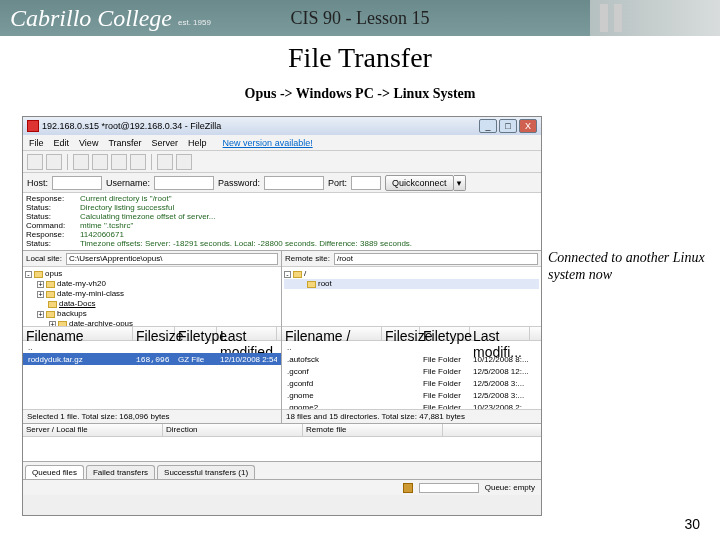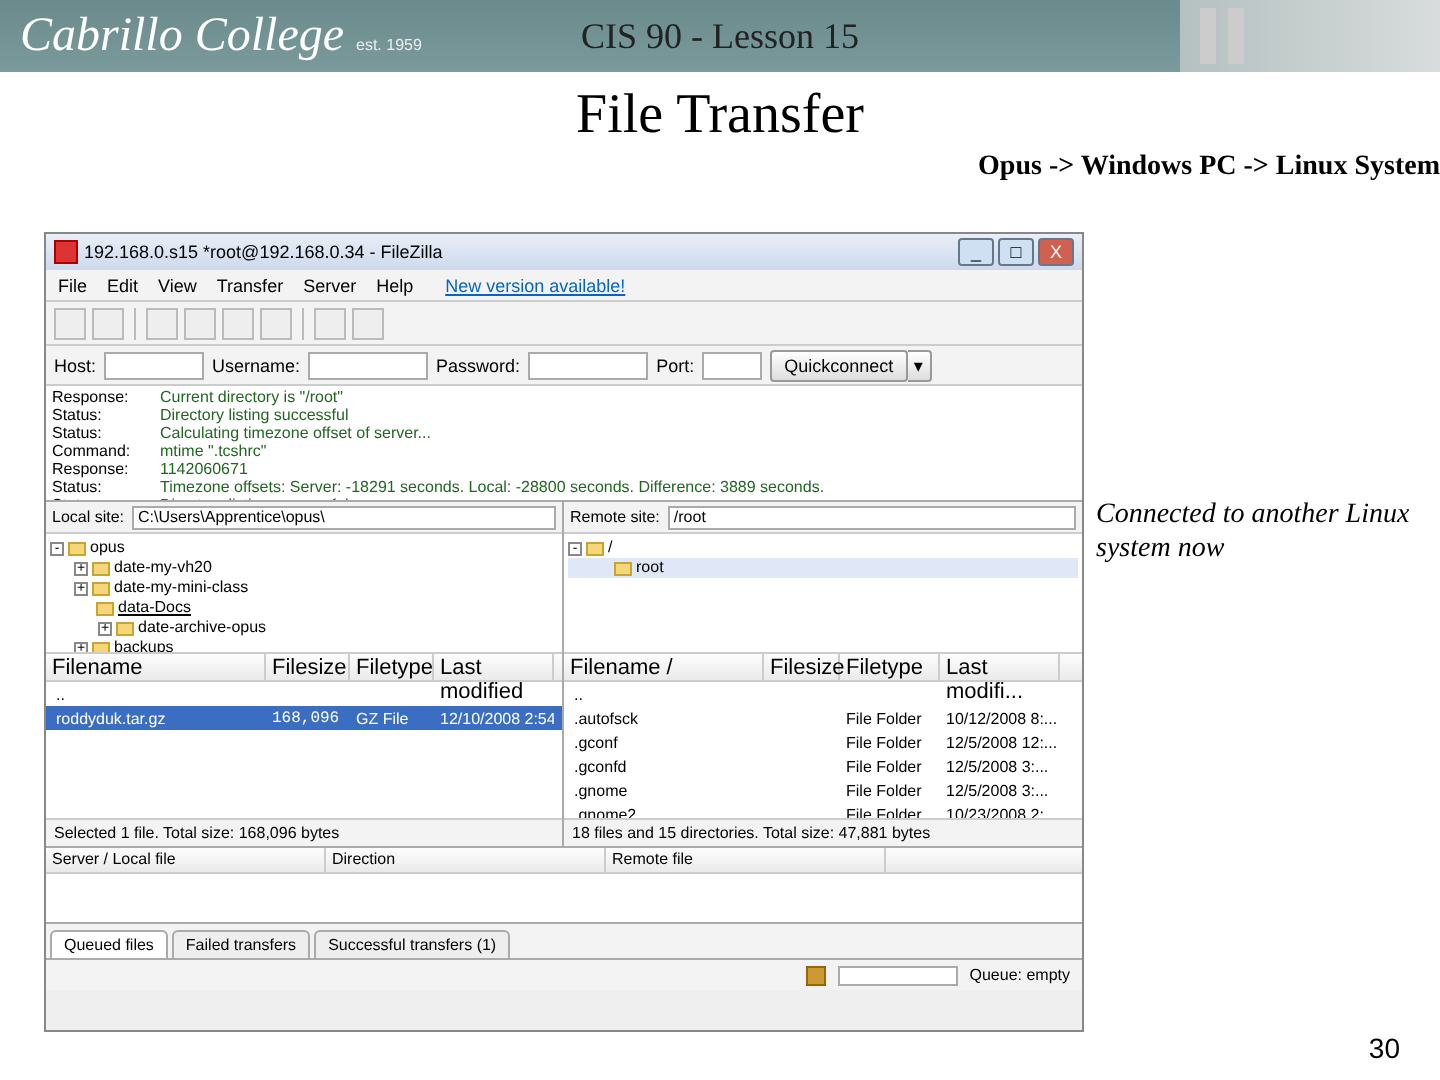--- a/index.html
+++ b/index.html
@@ -5,21 +5,21 @@
   * { margin:0; padding:0; box-sizing:border-box; }
   body { width:720px; height:540px; font-family:Verdana,Arial,sans-serif; background:#fff; position:relative; overflow:hidden; }
   .slide-header { height:36px; background:linear-gradient(#6b8a8c,#7a9a9c); display:flex; align-items:center; position:relative; }
   .logo { font-family:"Brush Script MT",cursive; font-size:24px; color:#fff; padding-left:10px; font-style:italic; }
   .est { font-size:8px; color:#eee; margin-left:6px; margin-top:8px; }
   .header-title { position:absolute; left:0; right:0; text-align:center; font-size:18px; color:#222; font-family:Verdana; }
   .header-pic { position:absolute; right:0; top:0; width:130px; height:36px; background:linear-gradient(90deg,#b5c0c0,#d8dcdc); }
   .header-pic::before,.header-pic::after{content:"";position:absolute;top:4px;bottom:4px;width:8px;background:#ccc;}
   .header-pic::before{left:10px}.header-pic::after{left:24px}
   .main-title { text-align:center; font-size:28px; font-family:Verdana; margin-top:6px; }
-  .sub-title { text-align:right; font-size:14px; font-weight:bold; font-family:Verdana; margin-top:2px; margin-bottom:6px; }
+  .sub-title { text-align:center; font-size:14px; font-weight:bold; font-family:Verdana; margin-top:12px; margin-bottom:6px; }
   .app { position:absolute; left:22px; top:116px; width:520px; height:400px; border:1px solid #888; background:#efefef; font-size:9px; font-family:Tahoma,Arial; }
   .titlebar { height:18px; background:linear-gradient(#e9eff7,#cdd9ec); display:flex; align-items:center; padding:0 4px; justify-content:space-between; }
   .title-group { display:flex; align-items:center; gap:3px; }
   .fz-ico { width:12px;height:12px;background:#d33;display:inline-block;border:1px solid #a00; }
   .winbtns { display:flex; gap:2px; }
   .winbtn { width:18px;height:14px;border:1px solid #678;background:#cfe0f2;font-size:9px;text-align:center;line-height:12px;border-radius:2px;}
   .winbtn.close{background:#d06050;color:#fff}
   .menubar { height:16px; background:#f3f3f3; display:flex; gap:10px; padding:2px 6px; align-items:center; border-bottom:1px solid #ccc;}
   .menubar span{cursor:default}
   .toolbar { height:22px; background:#f3f3f3; display:flex; gap:3px; padding:2px 4px; align-items:center; border-bottom:1px solid #ccc;}
@@ -39,21 +39,21 @@
   .panes { height:172px; display:flex; }
   .pane { width:50%; border-right:1px solid #aaa; display:flex; flex-direction:column; background:#fff;}
   .pane:last-child{border-right:0}
   .pathrow{height:16px;display:flex;align-items:center;gap:4px;padding:0 3px;border-bottom:1px solid #ccc;background:#f3f3f3;font-size:8px}
   .pathrow input{flex:1;height:12px;font-size:8px;border:1px solid #aaa;background:#fff;padding:0 2px}
   .tree{height:60px;overflow:auto;border-bottom:1px solid #ccc;font-size:8px;line-height:10px;padding:2px}
   .tree .node{display:flex;align-items:center;gap:2px}
   .tree .exp{width:7px;height:7px;border:1px solid #888;text-align:center;line-height:5px;font-size:7px}
   .tree .fld{width:9px;height:7px;background:#f6d67a;border:1px solid #c9a52f;display:inline-block}
   .tree .sel{background:#e0e8f8}
-  .listhdr{height:14px;display:flex;background:linear-gradient(#fdfdfd,#eaeaea);border-bottom:1px solid #ccc;font-size:11px}
+  .listhdr{height:14px;display:flex;background:linear-gradient(#fdfdfd,#eaeaea);border-bottom:1px solid #ccc;font-size:14px}
   .listhdr .col{border-right:1px solid #ccc;padding:1px 3px}
   .list{flex:1;overflow:auto;font-size:8px}
   .list .row{display:flex;height:12px;align-items:center}
   .list .row.sel{background:#3b6ec2;color:#fff}
   .list .cell{padding:0 3px;overflow:hidden;white-space:nowrap}
   .statusrow{height:14px;background:#f3f3f3;border-top:1px solid #ccc;font-size:8px;padding:1px 4px;display:flex;align-items:center}
   .queuehdr{height:14px;display:flex;background:linear-gradient(#fdfdfd,#eaeaea);border-top:1px solid #aaa;border-bottom:1px solid #ccc;font-size:8px}
   .queuehdr .col{border-right:1px solid #ccc;padding:1px 3px}
   .queuebody{height:24px;background:#fff}
   .tabs{height:18px;display:flex;align-items:flex-end;background:#f3f3f3;border-top:1px solid #aaa;padding-left:2px}
@@ -181,29 +181,29 @@
           <div class="node" style="padding-left: 12px;">
             <span class="exp">+</span> 
             <span class="fld"></span> 
             <span>date-my-mini-class</span>
           </div>
           <div class="node" style="padding-left: 12px; text-decoration: underline;">
             <span style="width:9px;display:inline-block"></span> 
             <span class="fld"></span> 
             <span>data-Docs</span>
           </div>
+          <div class="node" style="padding-left: 12px;">
+            <span class="exp">+</span> 
+            <span class="fld"></span> 
+            <span>backups</span>
+          </div>
           <div class="node" style="padding-left: 24px;">
             <span class="exp">+</span> 
             <span class="fld"></span> 
             <span>date-archive-opus</span>
-          </div>
-          <div class="node" style="padding-left: 12px;">
-            <span class="exp">+</span> 
-            <span class="fld"></span> 
-            <span>backups</span>
           </div>
         </div>
       <div class="listhdr" id="lhdr">
           <div class="col" style="width: 110px;">Filename</div>
           <div class="col" style="width: 42px;">Filesize</div>
           <div class="col" style="width: 42px;">Filetype</div>
           <div class="col" style="width: 60px;">Last modified</div>
         </div>
       <div class="list" id="llist">
           <div class="row">

